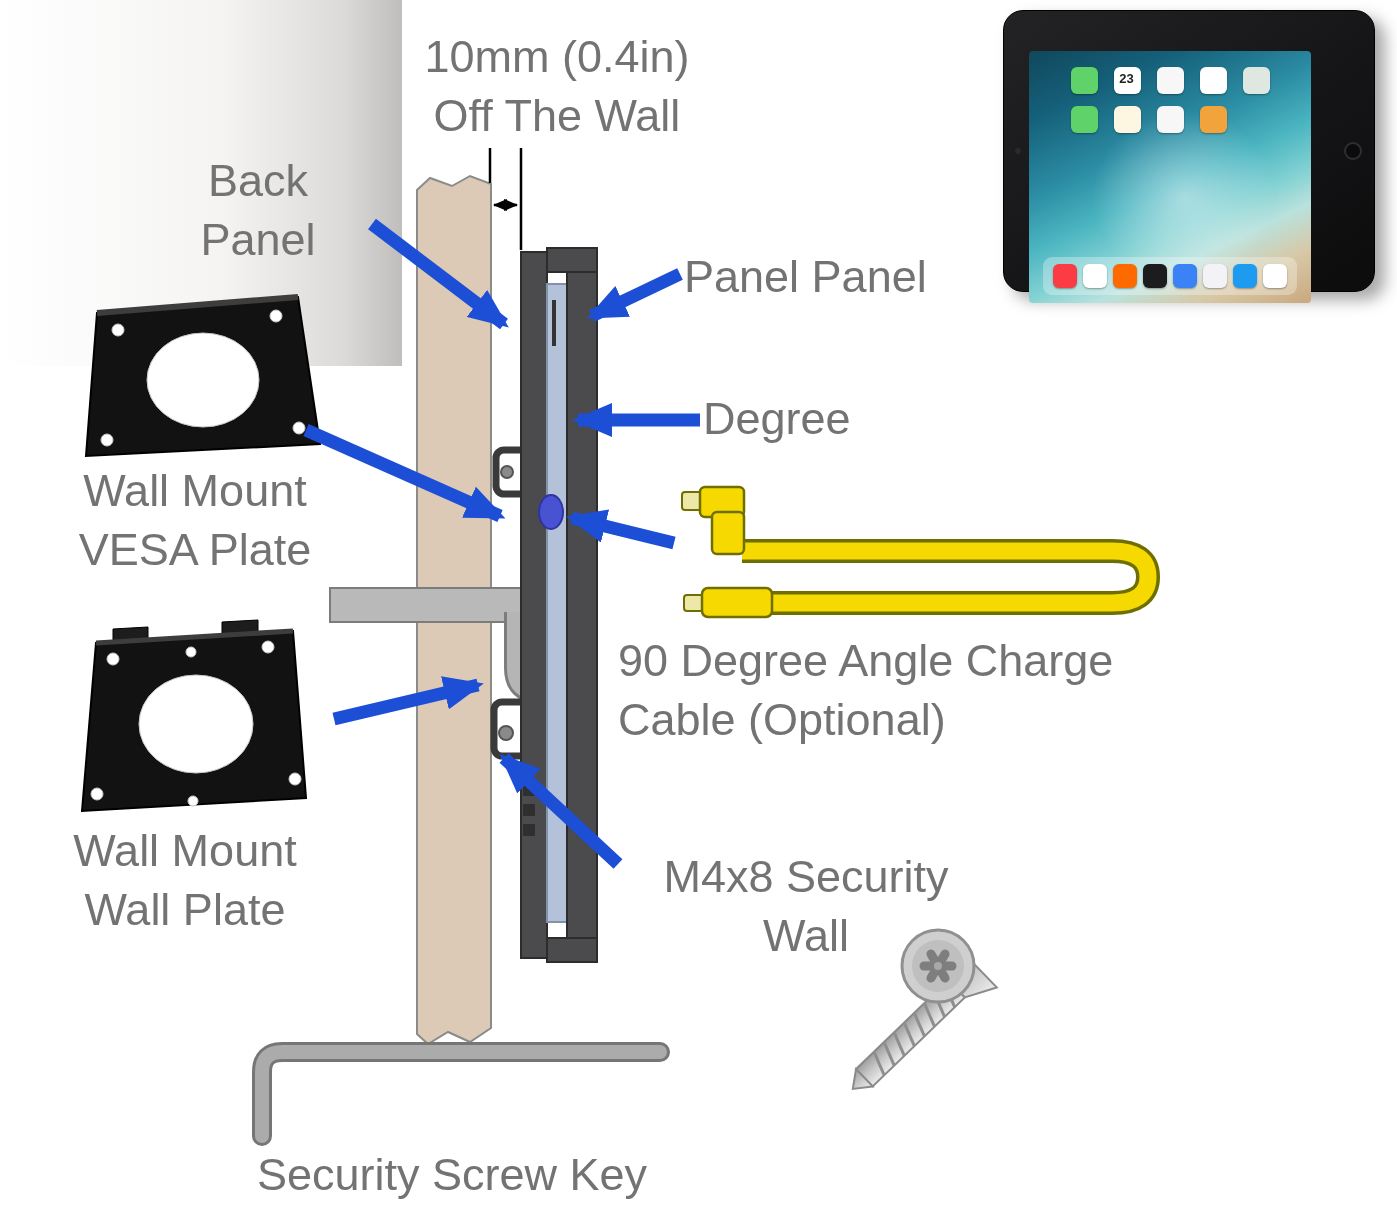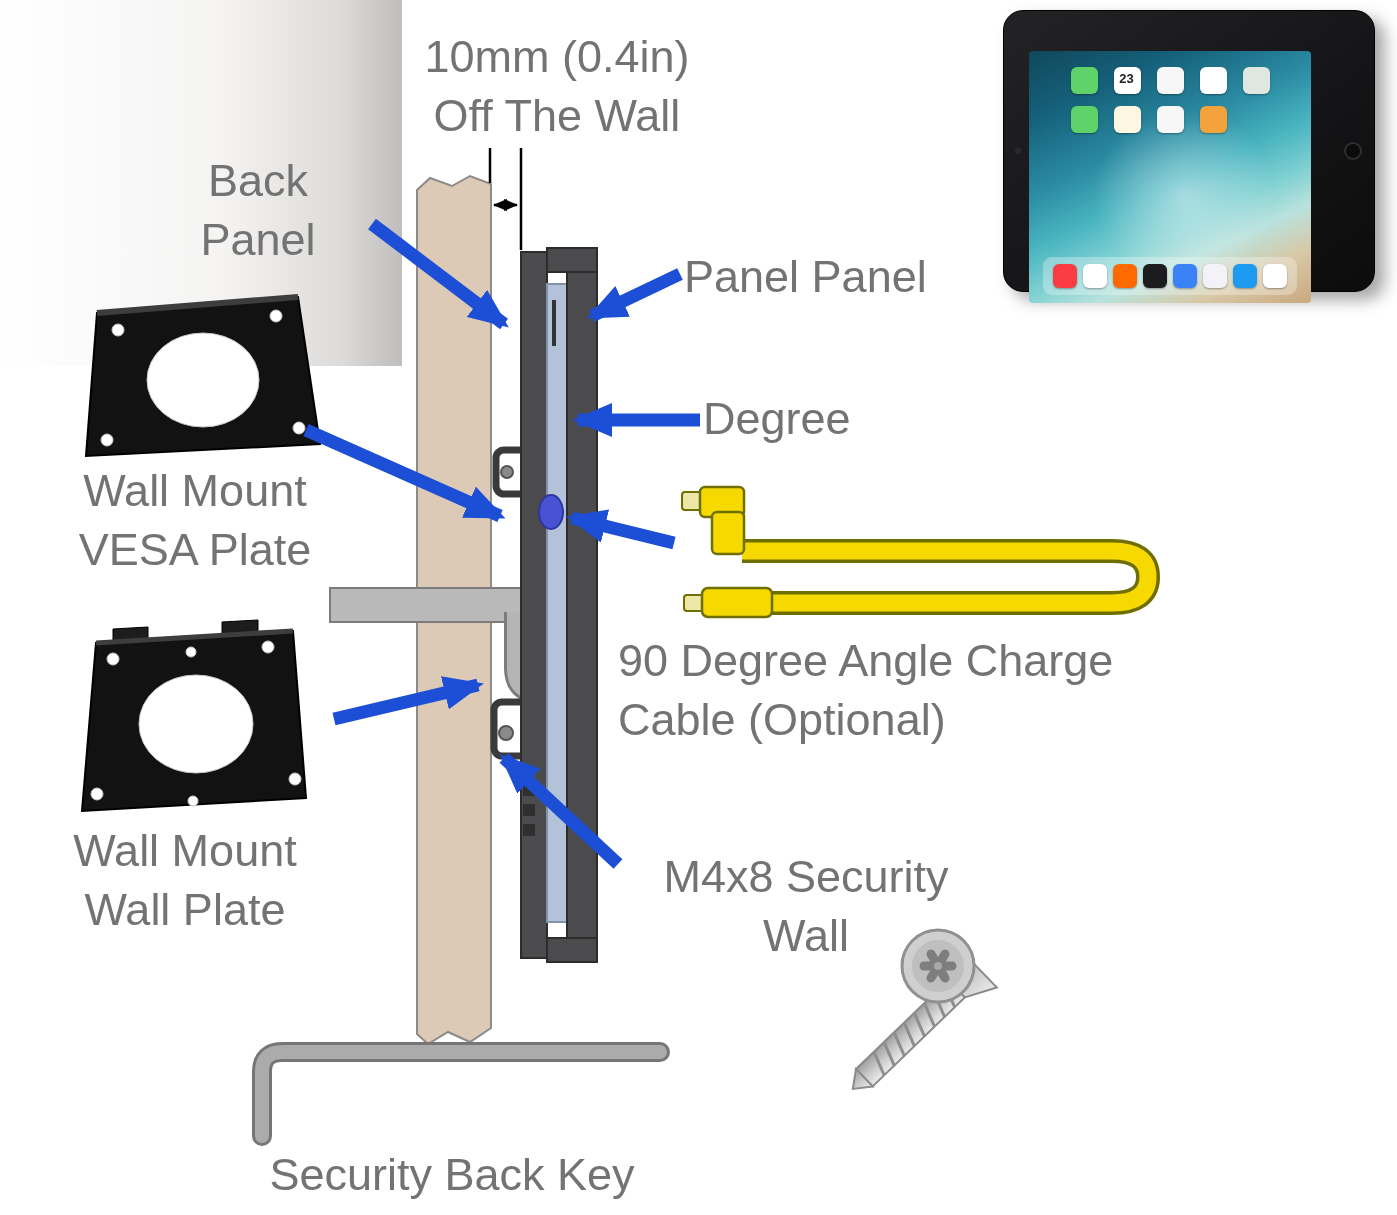--- a/index.html
+++ b/index.html
@@ -243,15 +243,15 @@
   <div class="lbl center" style="left:40px; top:822px; width:290px;">
     <span>Wall Mount</span>
     <span>Wall Plate</span>
   </div>
 
   <div class="lbl" style="left:616px; top:848px; width:380px;text-align:center;">
     <span>M4x8 Security</span>
     <span>Wall</span>
   </div>
 
-  <div class="lbl center" style="left:222px; top:1146px; width:460px;">Security Back Key</div>
+  <div class="lbl center" style="left:222px; top:1146px; width:460px;">Security Screw Key</div>
 
 </div>
 
 </body></html>

